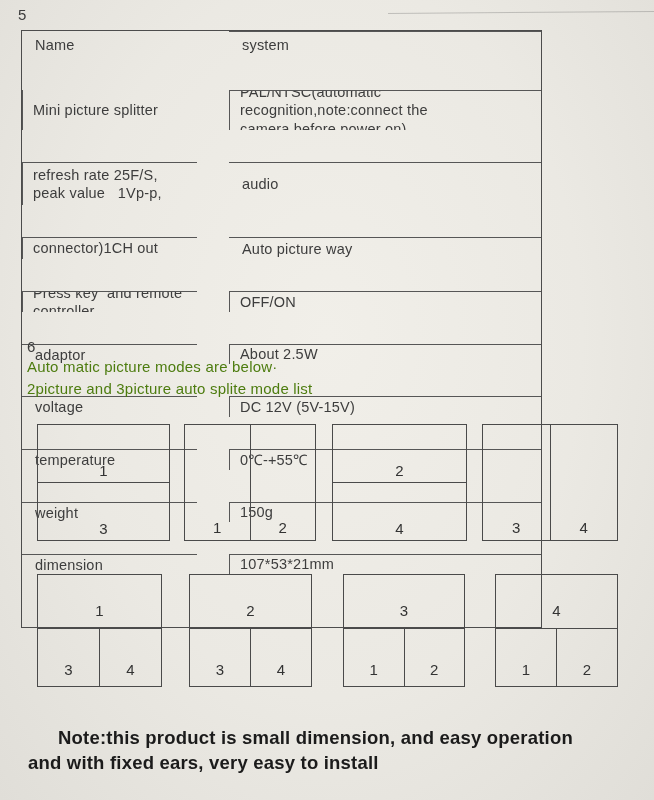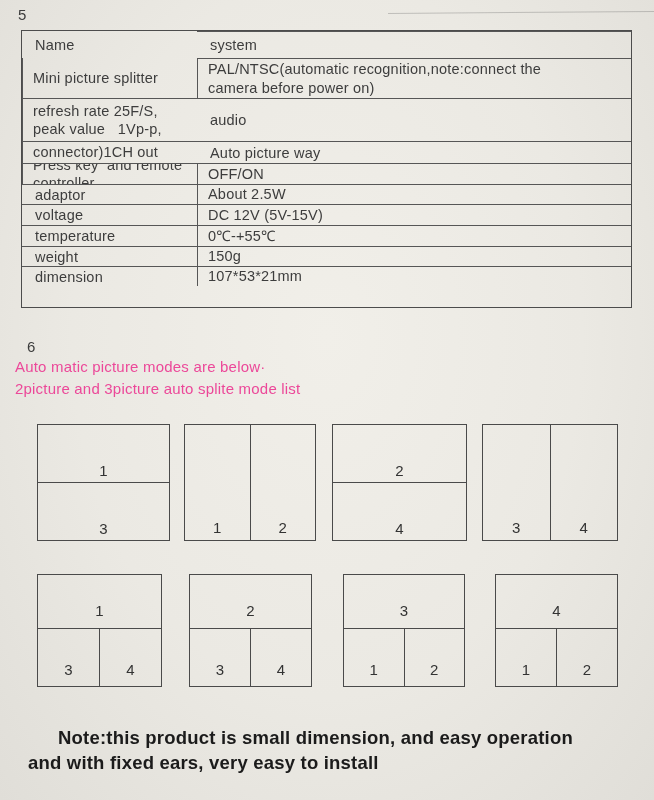--- a/index.html
+++ b/index.html
@@ -26,50 +26,51 @@
 
   .sec-num {
     font-size: 15px;
     color: #3c3c3c;
   }
   #sec5-num { left: 18px; top: 6px; }
   #sec6-num { left: 27px; top: 338px; }
 
   
   .spec-table {
-    left: 21px; top: 30px; width: 611px;
+    left: 21px; top: 30px; width: 521px;
     display: grid;
     grid-template-columns: 175px 1fr;
     grid-template-rows: 27px 40px 43px 22px 21px 20px 21px 21px 20px 20px 21px;
     border: 1.7px solid #4c4c4c;
     box-sizing: border-box;
     font-size: 14.5px;
     letter-spacing: 0.2px;
     color: #3d3d3d;
+    gap: 32px;
   }
   .c {
     display: flex;
     align-items: center;
     box-sizing: border-box;
     overflow: hidden;
   }
   .c.bt { border-top: 1.5px solid #565656; }
   .lab { padding-left: 13px; }
   .val {
     border-left: 1.5px solid #565656;
     padding-left: 10px;
     white-space: pre-wrap;
     line-height: 18.5px;
   }
 
   
   .sec6-line {
-    left: 15px;
+    left: 27px;
     font-size: 15px;
-    color: #ec4899;
+    color: #4d7c0f;
     letter-spacing: 0.2px;
   }
   #sec6-l1 { top: 358px; }
   #sec6-l2 { top: 380px; }
 
   
   .mbox {
     position: absolute;
     border: 1.6px solid #4a4a4a;
     box-sizing: border-box;

